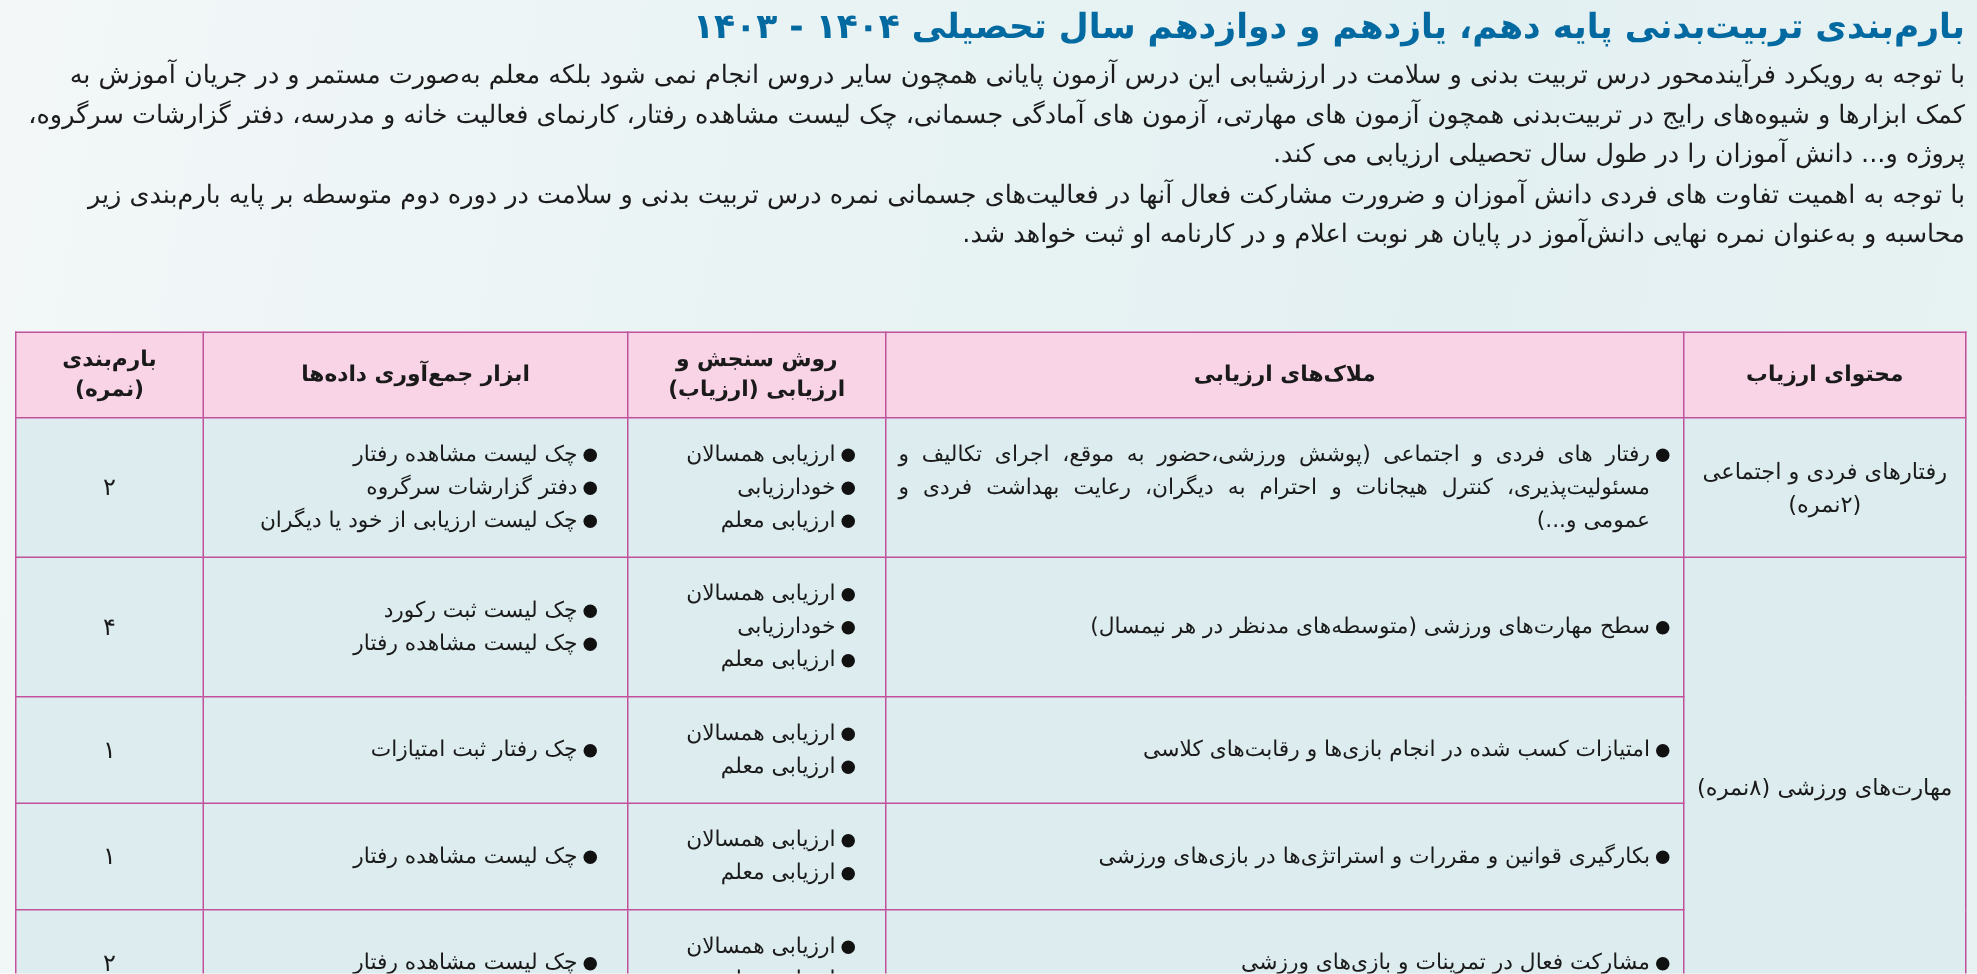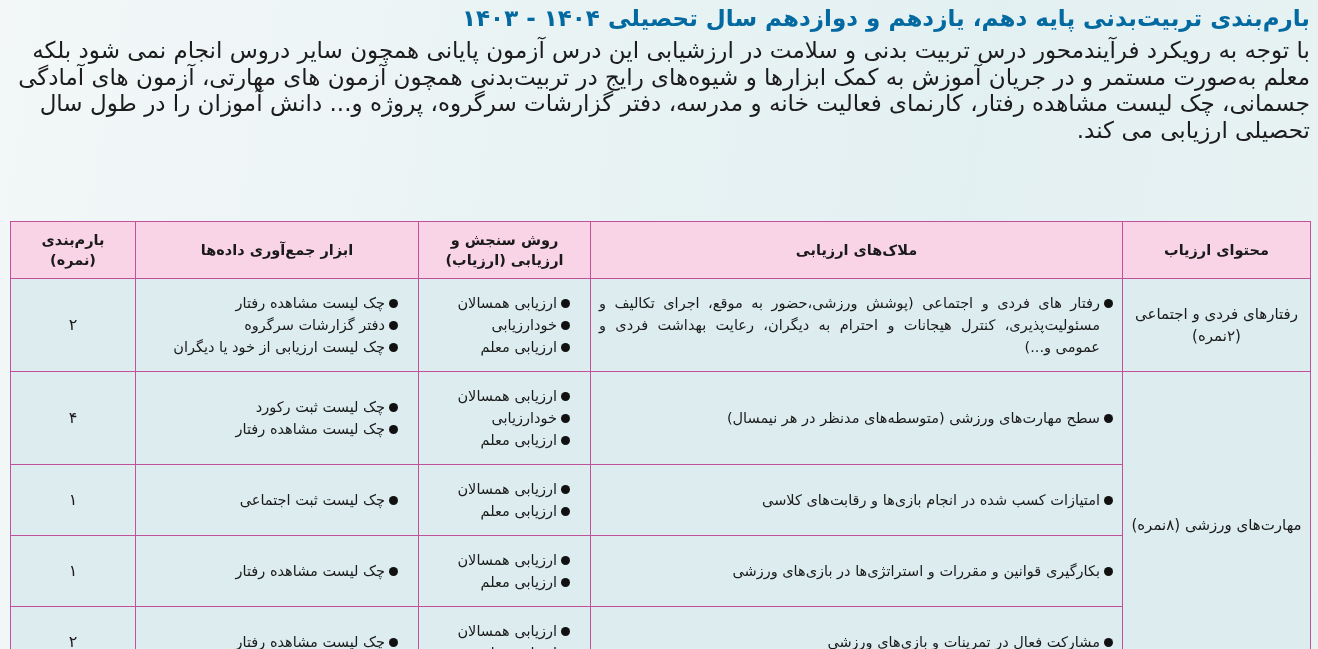--- a/index.html
+++ b/index.html
@@ -10,21 +10,21 @@
   }
   .title{
     position:absolute;top:4px;right:8px;left:8px;
     direction:rtl;text-align:right;
     font-family:"DejaVu Sans",sans-serif;font-weight:bold;
     font-size:23px;line-height:28px;color:#0369a1;white-space:nowrap;
   }
   .intro{
     position:absolute;top:37px;right:8px;left:8px;
     direction:rtl;text-align:right;
-    font-size:23px;line-height:26.5px;color:#1c1c1c;
+    font-size:17px;line-height:26.5px;color:#1c1c1c;
   }
   .intro p{margin:0;}
   table.grid{
     position:absolute;top:221px;left:10px;width:1300px;height:419px;
     border-collapse:collapse;direction:rtl;table-layout:fixed;
     font-size:14.5px;
   }
   table.grid th,table.grid td{
     border:1.5px solid #c0519a;
     vertical-align:middle;
@@ -48,20 +48,21 @@
     content:"";position:absolute;right:1px;top:7px;width:9px;height:9px;border-radius:50%;background:#111;
   }
 </style>
 </head>
 <body>
 
 <div class="title">بارم‌بندی تربیت‌بدنی پایه دهم، یازدهم و دوازدهم سال تحصیلی ۱۴۰۴ - ۱۴۰۳</div>
 
 <div class="intro">
   <p>با توجه به رویکرد فرآیندمحور درس تربیت بدنی و سلامت در ارزشیابی  این درس آزمون پایانی همچون سایر دروس انجام نمی شود  بلکه معلم به‌صورت مستمر و در جریان آموزش به کمک ابزارها و شیوه‌های رایج در تربیت‌بدنی همچون آزمون های مهارتی، آزمون های آمادگی جسمانی، چک لیست مشاهده رفتار، کارنمای فعالیت خانه و مدرسه، دفتر گزارشات سرگروه، پروژه و... دانش آموزان را در طول سال تحصیلی ارزیابی می کند.</p>
+  <p>با توجه به اهمیت تفاوت های فردی دانش آموزان  و ضرورت مشارکت فعال آنها در فعالیت‌های جسمانی نمره درس تربیت بدنی و سلامت در دوره دوم متوسطه بر پایه بارم‌بندی زیر محاسبه و به‌عنوان نمره نهایی دانش‌آموز در پایان هر نوبت  اعلام و در کارنامه او ثبت خواهد شد.</p>
 </div>
 
 <table class="grid">
   <colgroup>
     <col style="width:188px">
     <col style="width:532px">
     <col style="width:172px">
     <col style="width:283px">
     <col style="width:125px">
   </colgroup>
@@ -124,21 +125,21 @@
         <div class="crit-text">امتیازات کسب شده در انجام بازی‌ها و رقابت‌های کلاسی</div>
       </td>
       <td class="methods">
         <ul class="bl">
           <li>ارزیابی همسالان</li>
           <li>ارزیابی معلم</li>
         </ul>
       </td>
       <td class="tools">
         <ul class="bl">
-          <li>چک لیست ثبت اجتماعی</li>
+          <li>چک رفتار ثبت امتیازات</li>
         </ul>
       </td>
       <td class="score">۱</td>
     </tr>
 
     <tr style="height:63px">
       <td class="criteria">
         <div class="crit-text">بکارگیری قوانین و مقررات و استراتژی‌ها در بازی‌های ورزشی</div>
       </td>
       <td class="methods">

